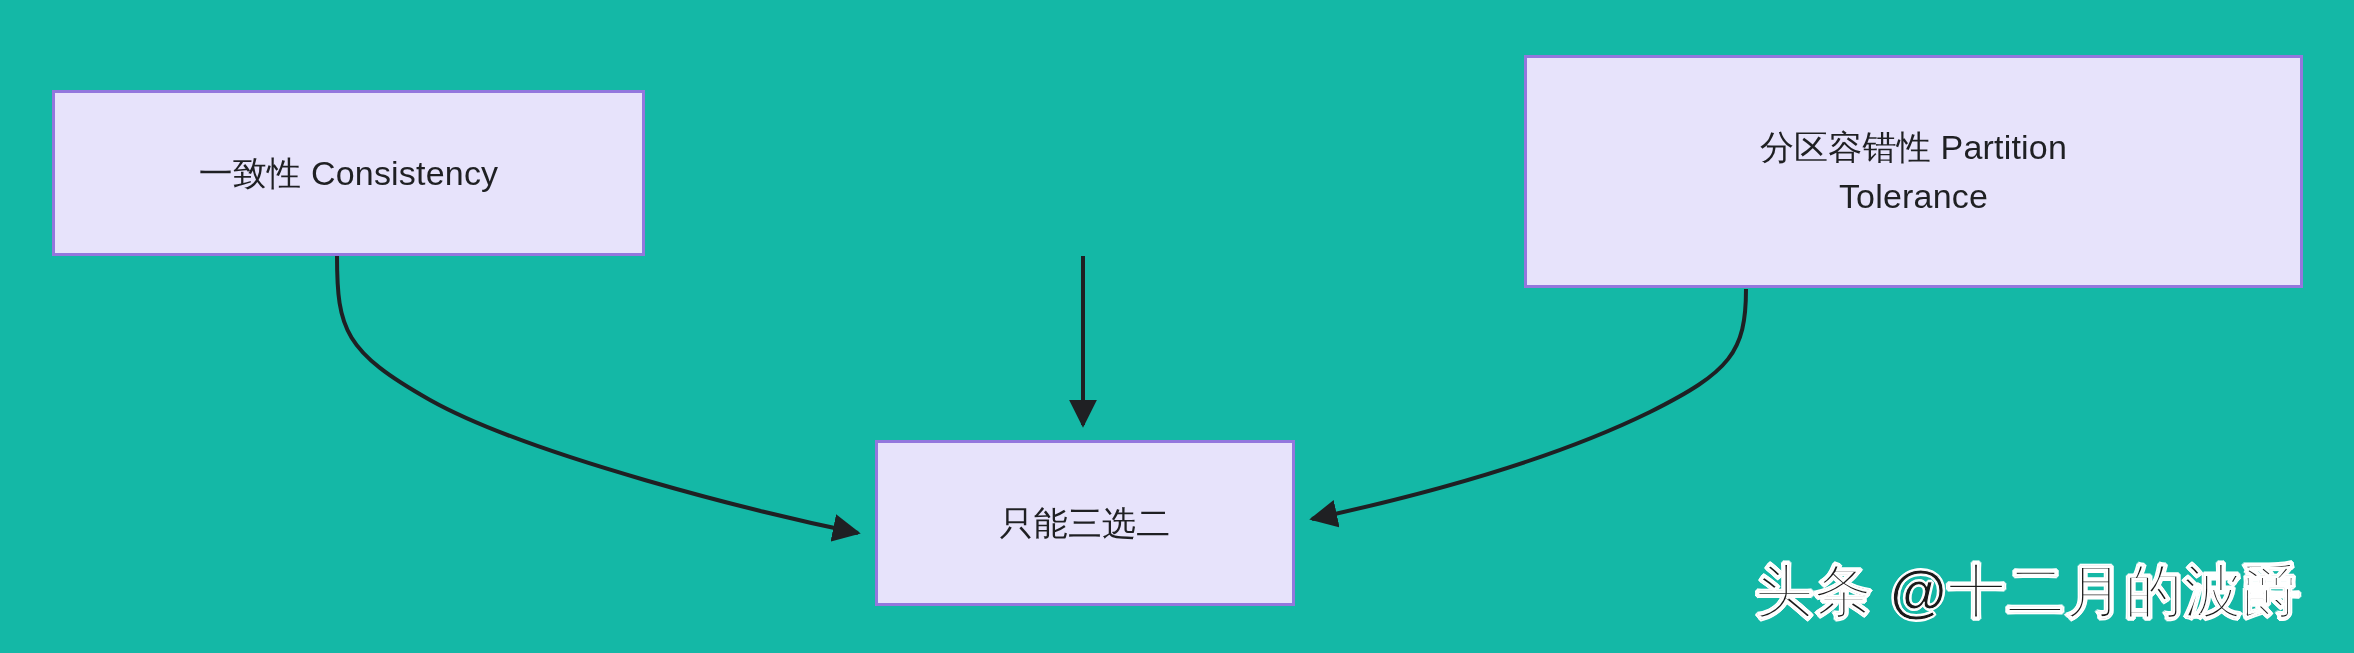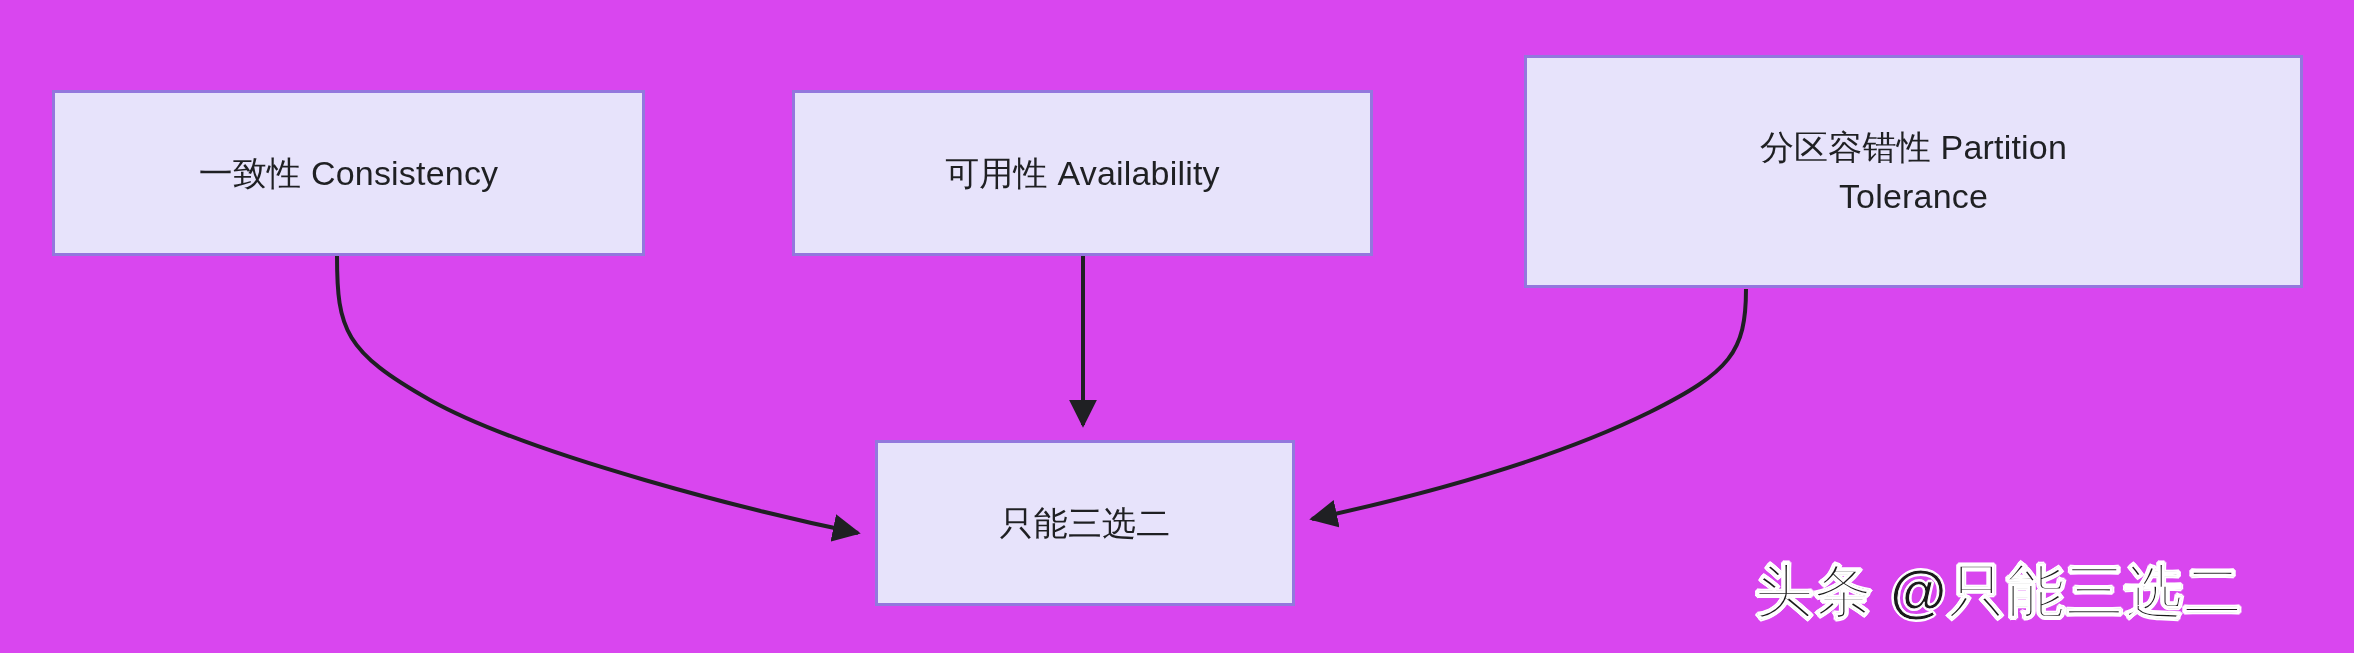--- a/index.html
+++ b/index.html
@@ -4,21 +4,21 @@
 <style>
   html, body {
     margin: 0;
     padding: 0;
     background: #ffffff;
   }
   #canvas {
     position: relative;
     width: 2354px;
     height: 653px;
-    background: #d946ef;
+    background: #14b8a6;
     overflow: hidden;
     font-family: "Liberation Sans", "DejaVu Sans", sans-serif;
   }
   .edge-layer {
     position: absolute;
     left: 0;
     top: 0;
     width: 2354px;
     height: 653px;
     pointer-events: none;
@@ -100,28 +100,25 @@
 
     <path d="M 1083 256 L 1083 425" fill="none" stroke="#1f2023" stroke-width="4" marker-end="url(#arrowhead)"></path>
 
     <path d="M 1746 289 C 1746 352 1730 372 1650 412 C 1540 466 1400 500 1312 519" fill="none" stroke="#1f2023" stroke-width="4" marker-end="url(#arrowhead)"></path>
   </svg>
 
   <div class="node" id="node-consistency">
     <span class="node-label">一致性 Consistency</span>
   </div>
 
-  <div class="node" id="node-availability">
-    <span class="node-label">可用性 Availability</span>
-  </div>
 
   <div class="node" id="node-partition">
     <span class="node-label">分区容错性 Partition
 Tolerance</span>
   </div>
 
   <div class="node" id="node-choose-two">
     <span class="node-label">只能三选二</span>
   </div>
 
-  <div id="watermark">头条 @只能三选二</div>
+  <div id="watermark">头条 @十二月的波爵</div>
 
 </div>
 
 </body></html>

